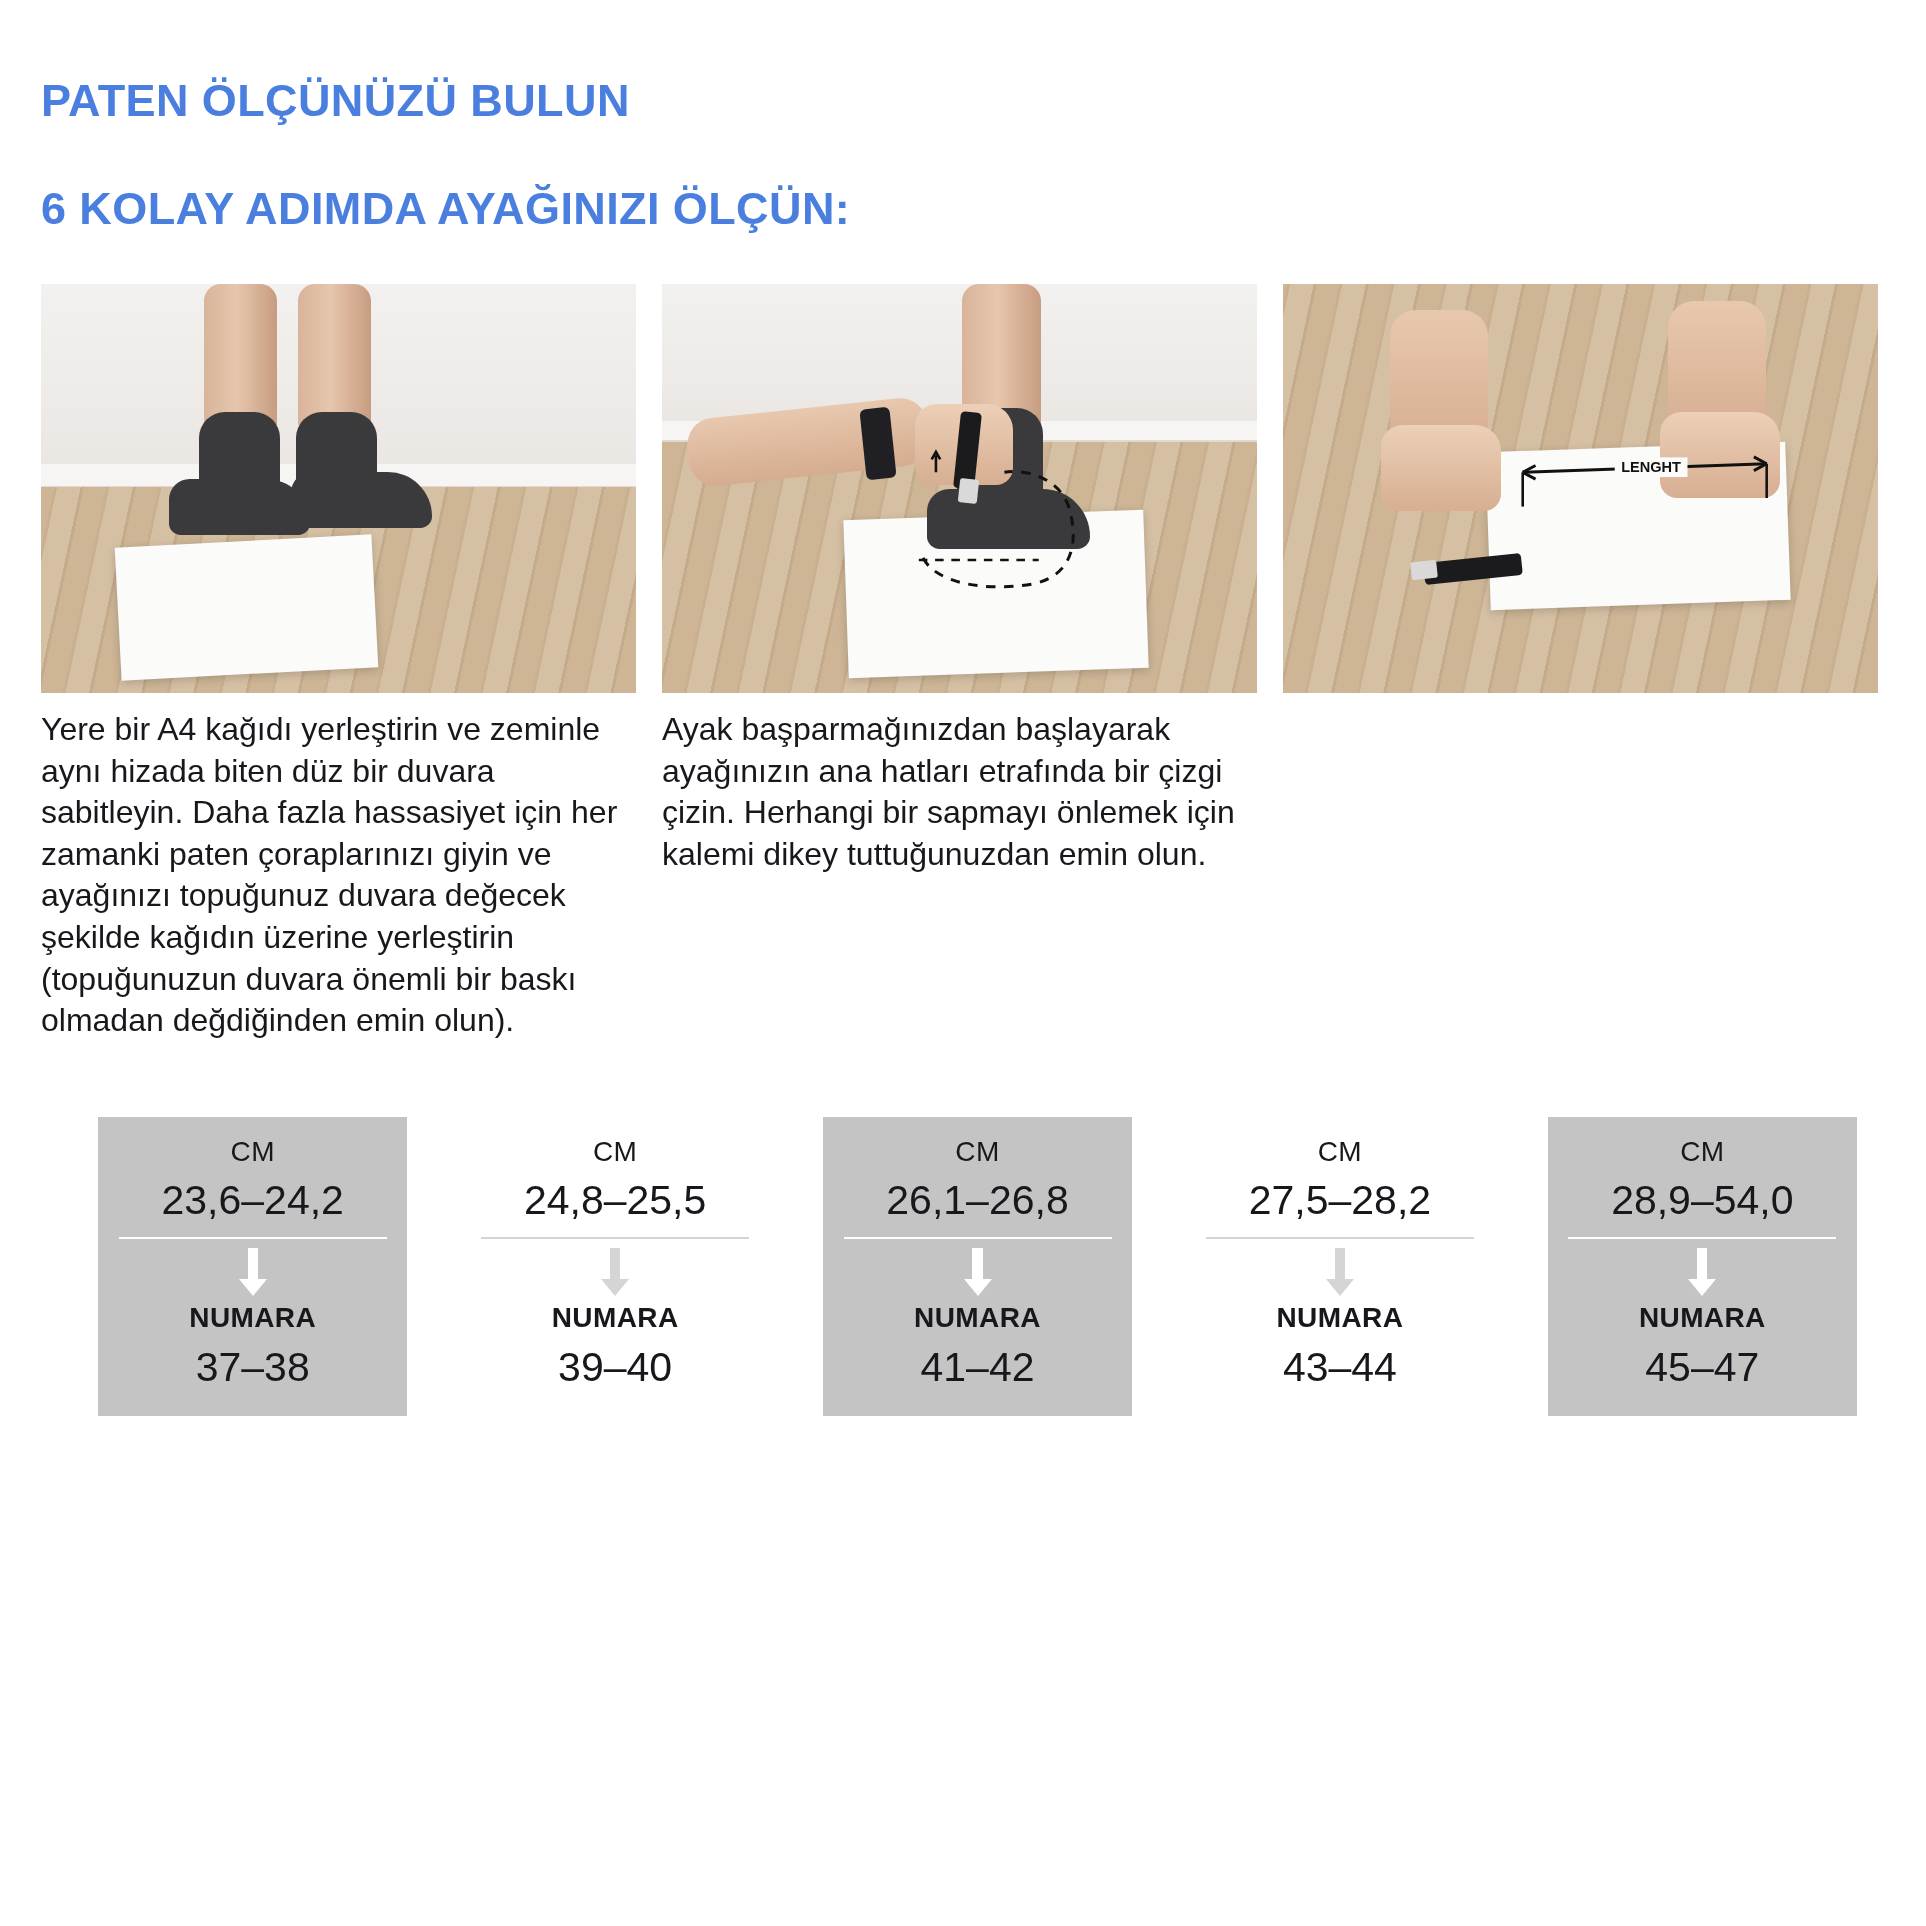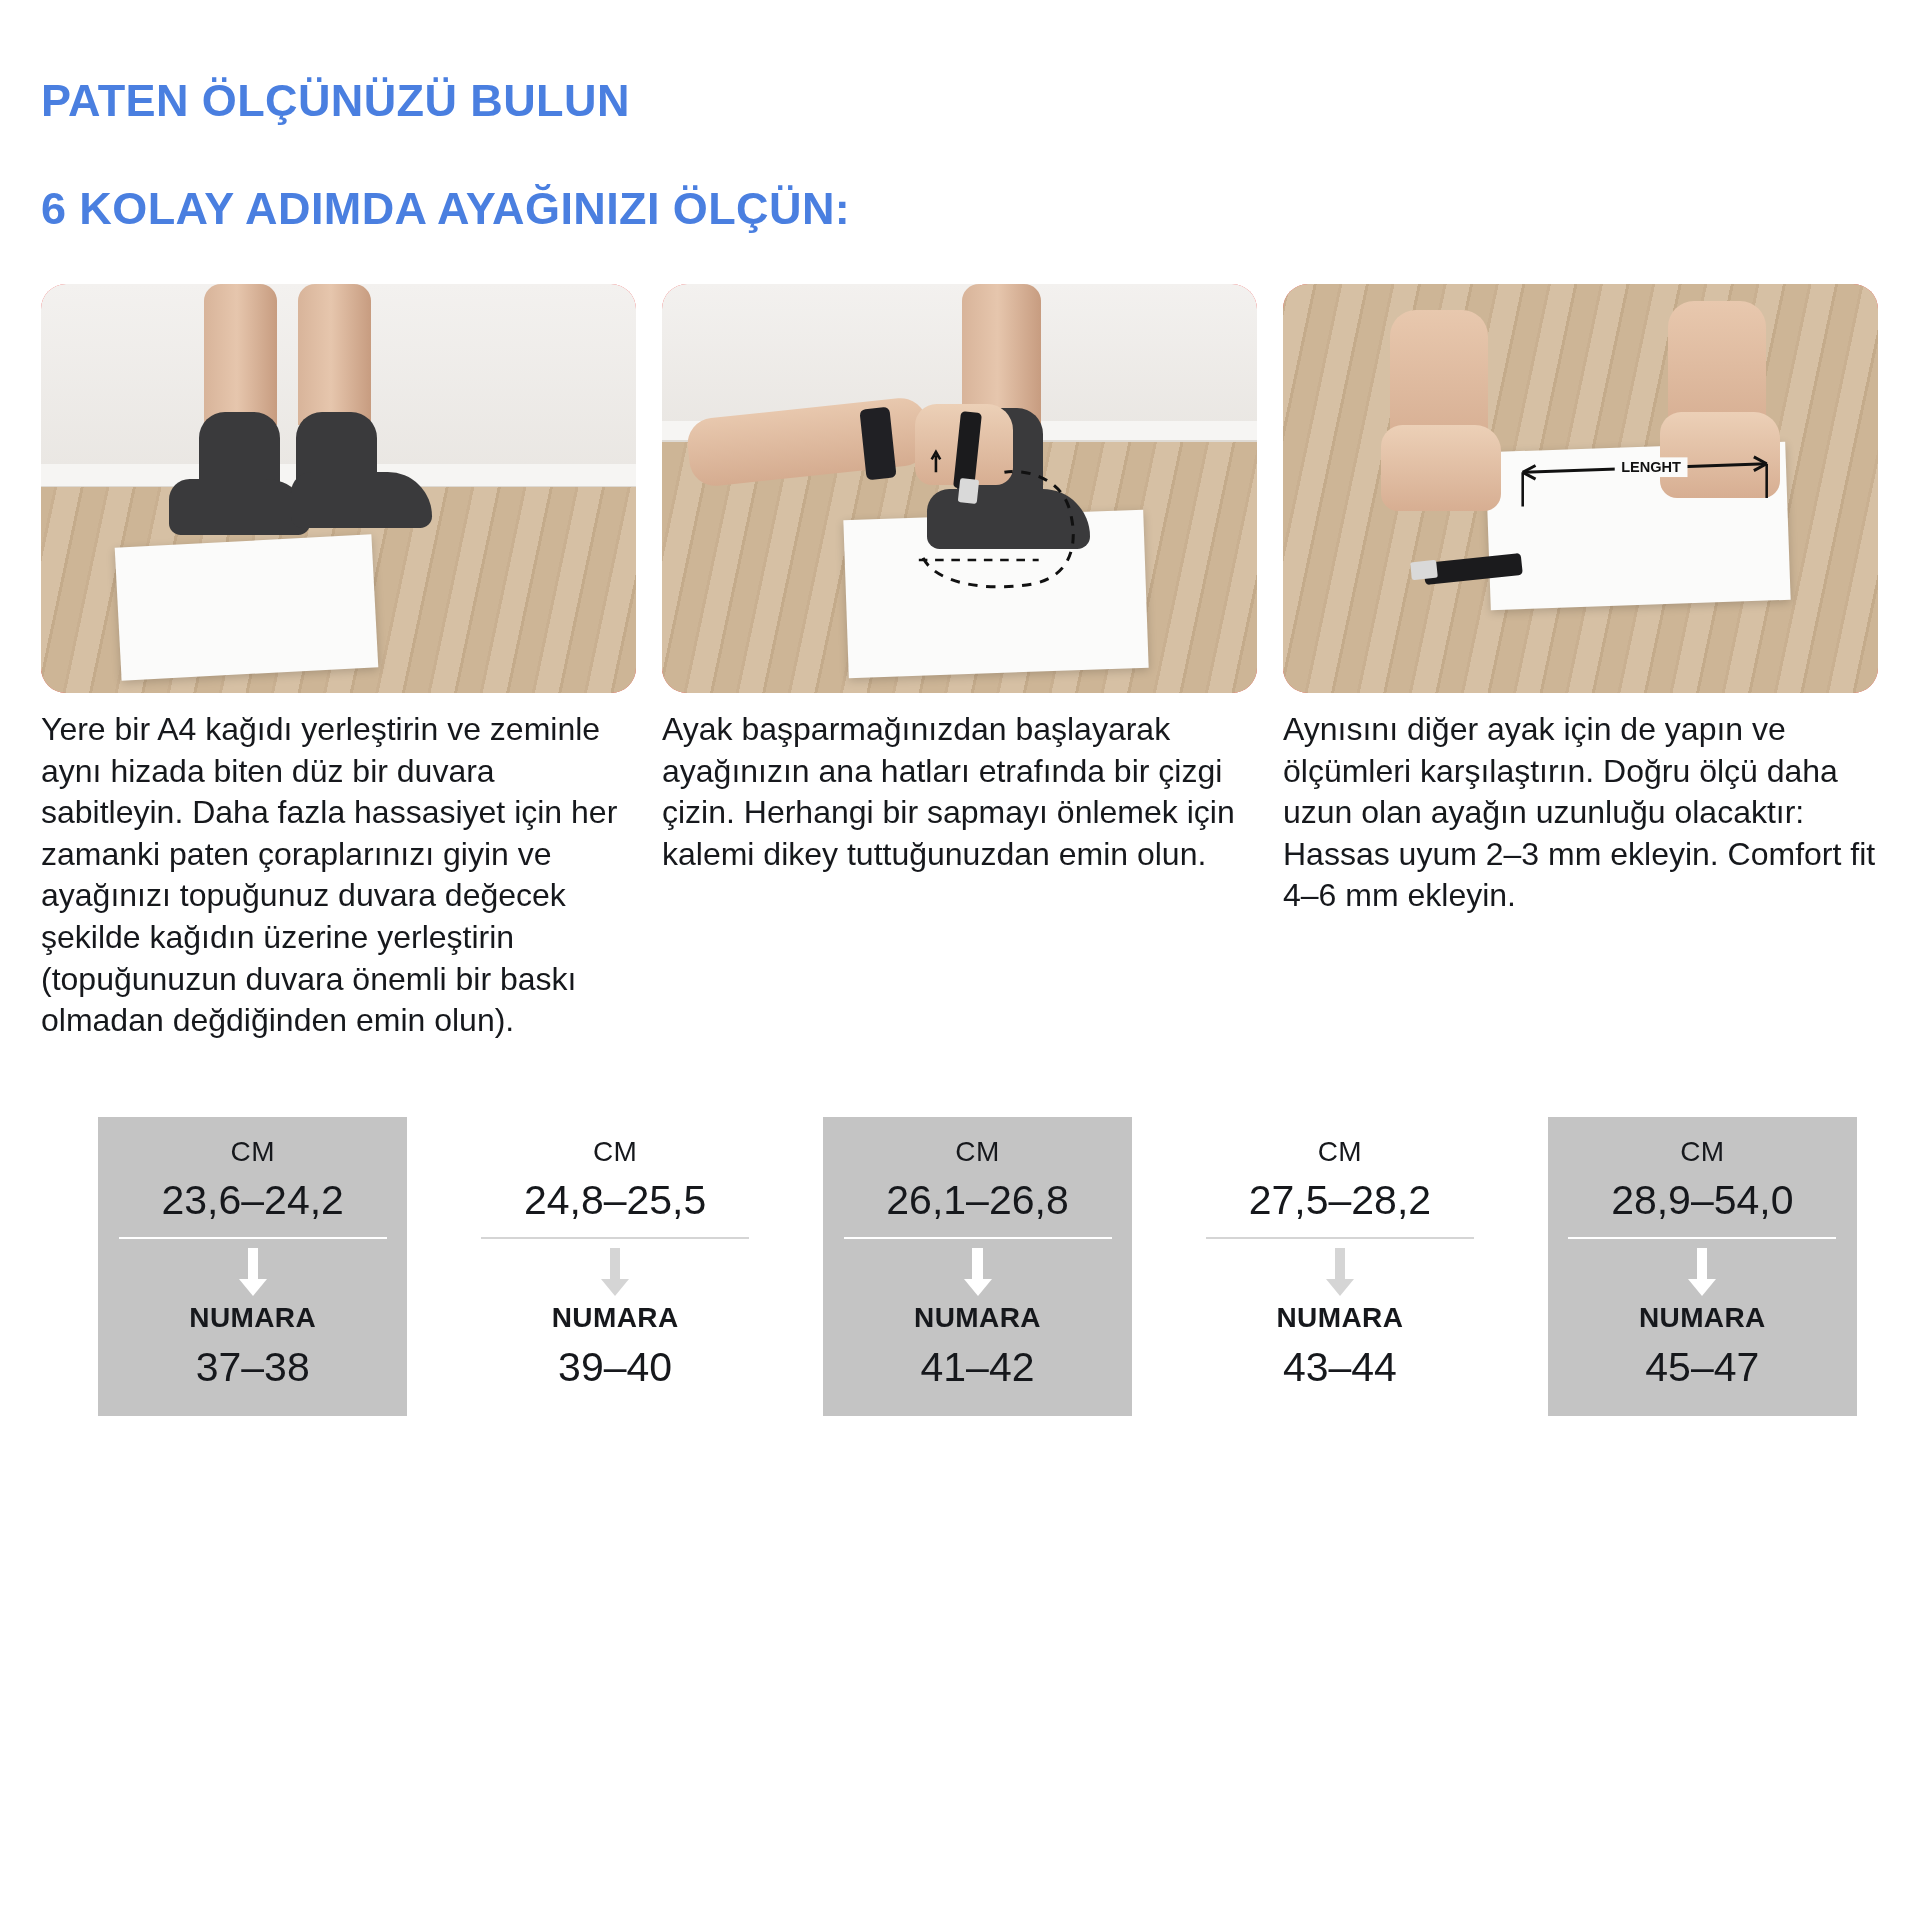--- a/index.html
+++ b/index.html
@@ -42,21 +42,20 @@
     margin-top: 51px;
   }
   .step { width: 595px; }
 
   .photo {
     width: 100%;
     height: 409px;
     position: relative;
     overflow: hidden;
     background: #ef4444;
-    border-radius: 25px;
   }
 
   
   .floor {
     position: absolute;
     left: 0; right: 0; bottom: 0;
     background:
       repeating-linear-gradient(
         -78deg,
         #cdb596 0px, #cdb596 22px,
@@ -261,23 +260,20 @@
         <svg class="outline-svg" viewBox="0 0 1390 955" preserveAspectRatio="none">
           <path d="M560 440 L1130 420" stroke="#111" stroke-width="7" fill="none"></path>
           <path d="M560 440 L590 424 M560 440 L590 456" stroke="#111" stroke-width="7" fill="none"></path>
           <path d="M1130 420 L1100 404 M1130 420 L1100 436" stroke="#111" stroke-width="7" fill="none"></path>
           <path d="M560 440 L560 520" stroke="#111" stroke-width="6" fill="none"></path>
           <path d="M1130 420 L1130 500" stroke="#111" stroke-width="6" fill="none"></path>
           <rect x="775" y="405" width="170" height="46" fill="#fbfbfa"></rect>
           <text x="860" y="440" font-family="Liberation Sans, sans-serif" font-size="34" font-weight="bold" text-anchor="middle" fill="#111">LENGHT</text>
         </svg>
       </div>
-      <p class="caption">Aynısını diğer ayak için de yapın ve ölçümleri karşılaştırın. Doğru ölçü daha uzun olan ayağın uzunluğu olacaktır:
-Hassas uyum 2–3 mm ekleyin.
-Comfort fit 4–6 mm ekleyin.</p>
     </div>
 
   </div>
 
   <div class="sizes">
 
     <div class="size-card shaded">
       <div class="cm-label">CM</div>
       <div class="cm-value">23,6–24,2</div>
       <div class="rule"></div>

